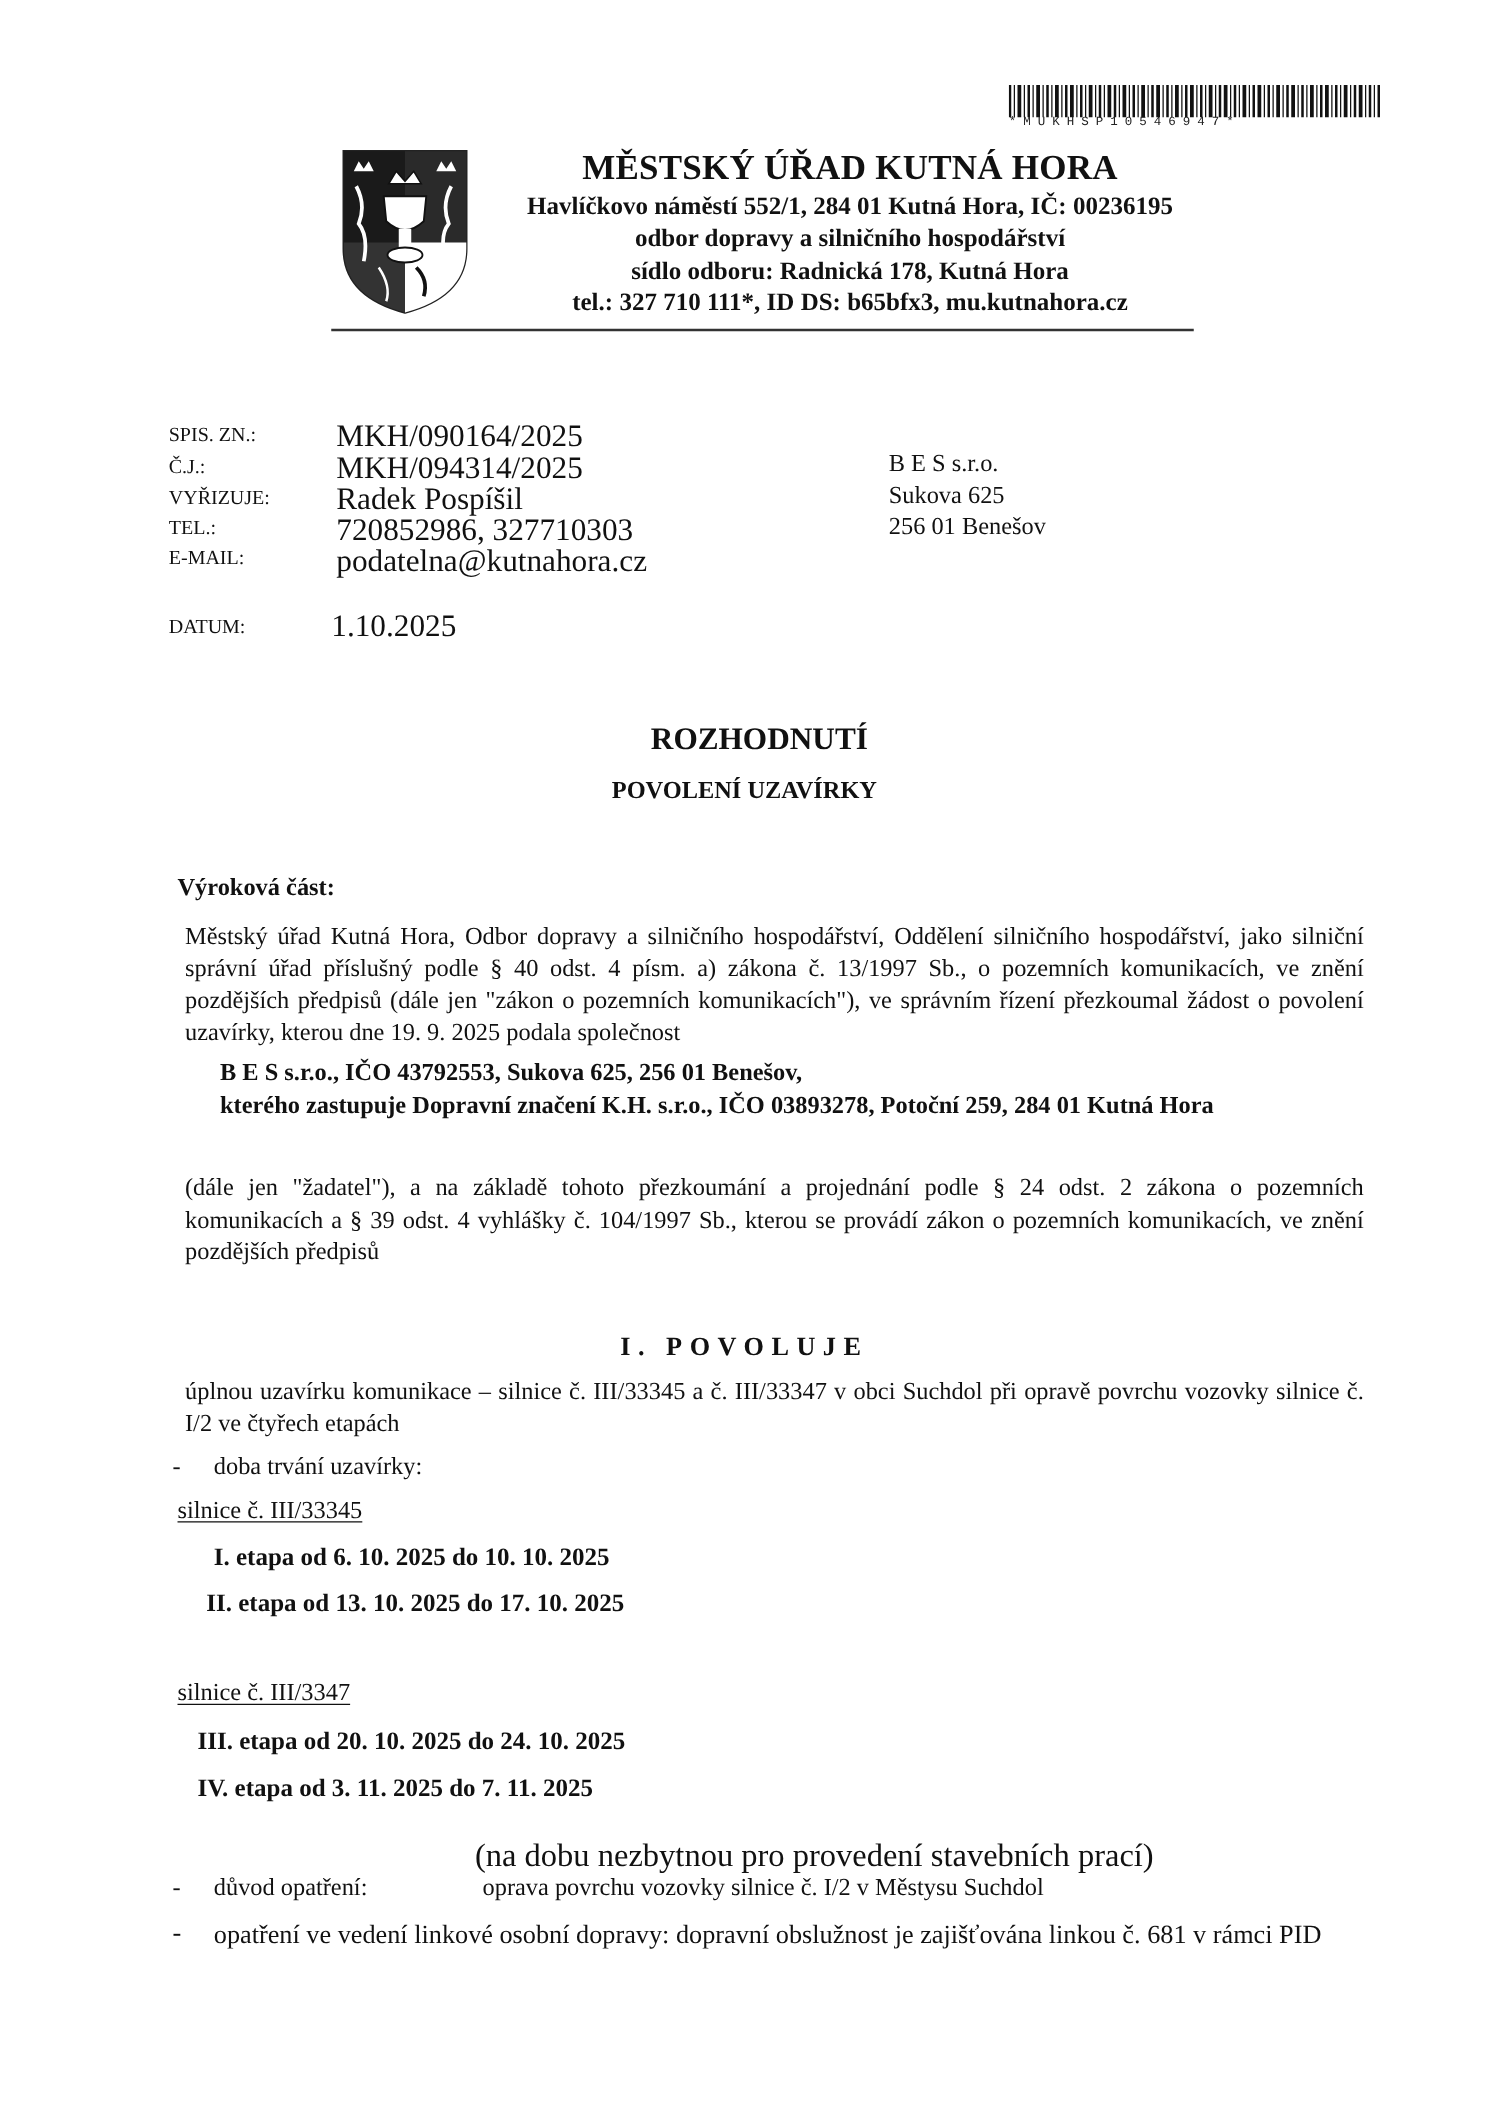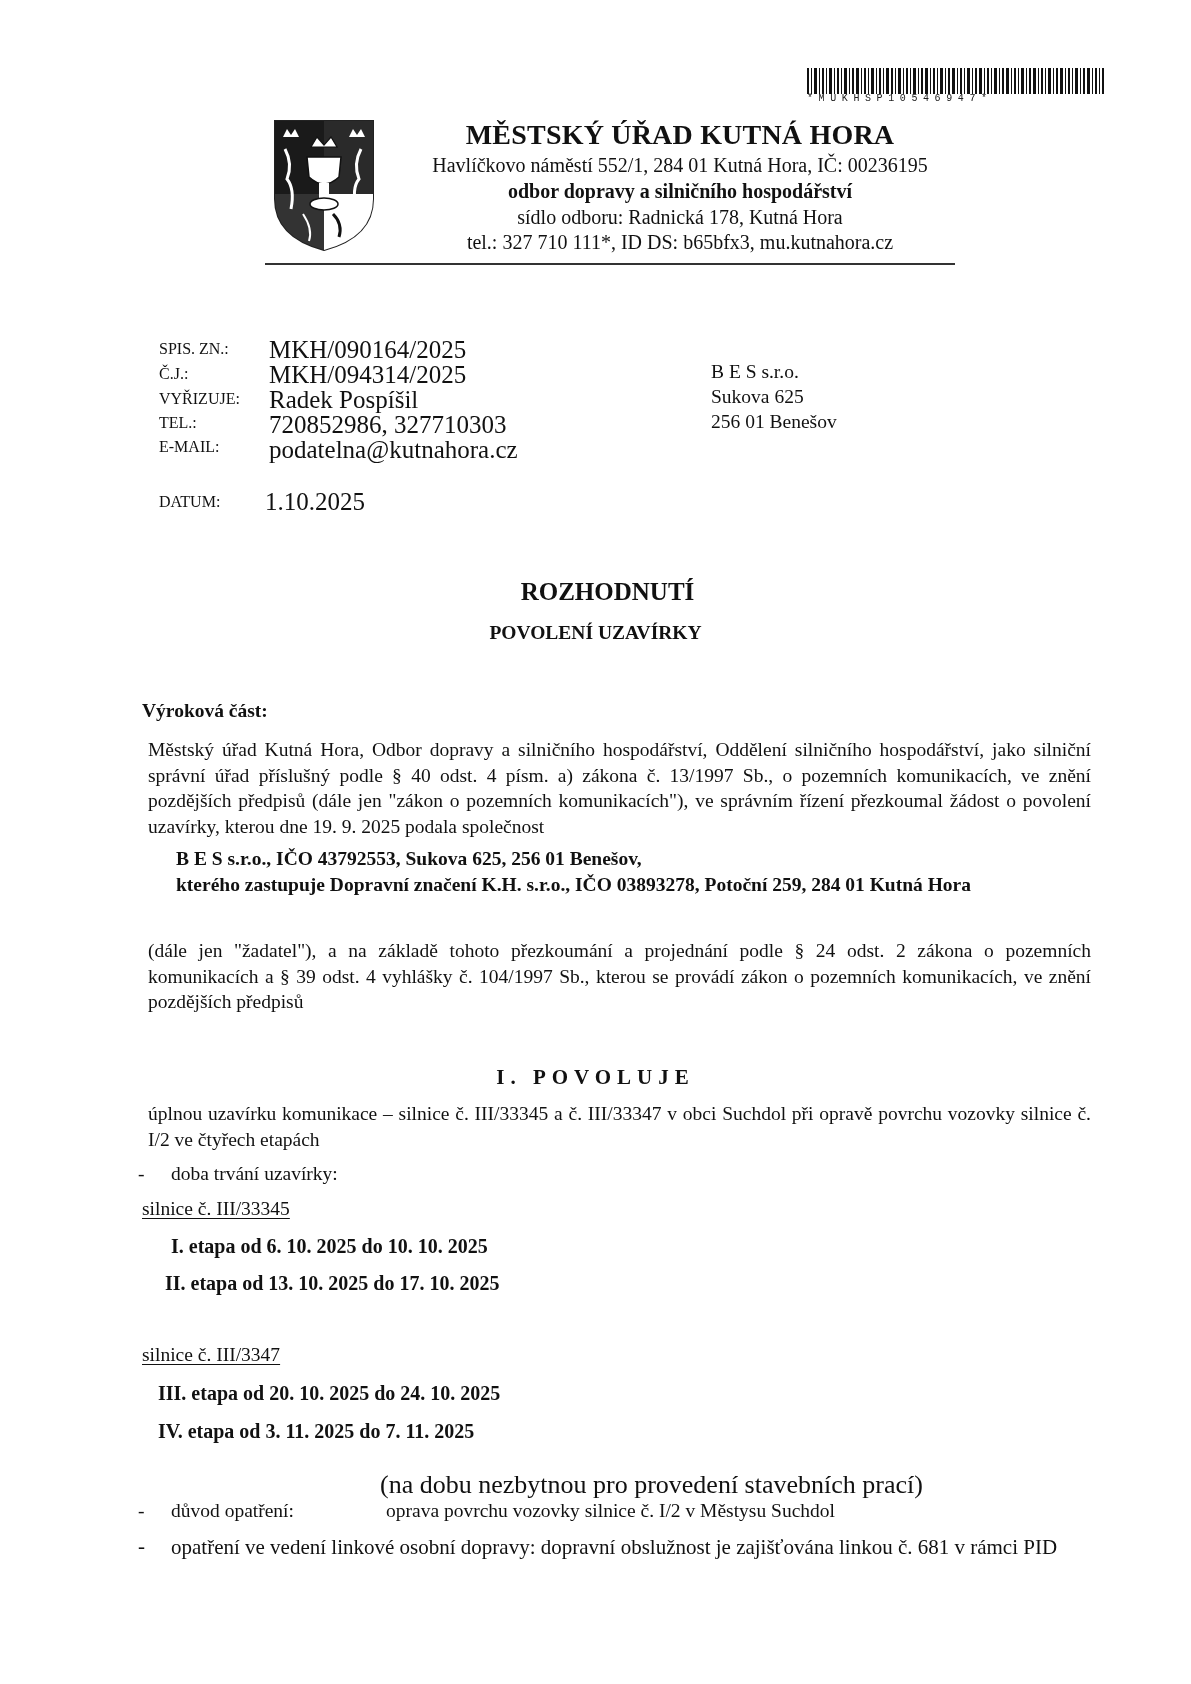--- a/index.html
+++ b/index.html
@@ -8,30 +8,30 @@
       font-family: "Liberation Serif", "DejaVu Serif", serif; color: #111;
     }
     .abs { position: absolute; }
     
     .barcode { left: 807px; top: 68px; width: 297px; height: 26px; }
     .barcode-text { left: 807px; top: 93px; width: 297px; font-family: "Liberation Mono", "DejaVu Sans Mono", monospace;
       font-size: 10px; letter-spacing: 5.6px; color: #222; white-space: nowrap; }
     
     .crest { left: 273px; top: 119px; width: 102px; height: 133px; }
     
-    .hdr { left: 330px; width: 700px; text-align: center; white-space: nowrap; }
+    .hdr { left: 330px; width: 700px; text-align: center; white-space: nowrap; font-weight: bold; }
     .hdr-title { top: 119px; font-size: 28px; font-weight: bold; letter-spacing: 0.2px; }
     .hdr-line { font-size: 20px; }
     .hdr-l1 { top: 154px; }
     .hdr-l2 { top: 180px; font-weight: bold; }
     .hdr-l3 { top: 206px; }
     .hdr-l4 { top: 231px; }
     .hdr-rule { left: 265px; top: 263px; width: 690px; height: 0; border-top: 2px solid #333; }
     
-    .meta-label { left: 135px; font-size: 16px; white-space: nowrap; margin-left: 24px; }
+    .meta-label { left: 135px; font-size: 16px; white-space: nowrap; }
     .meta-value { left: 269px; font-size: 25px; white-space: nowrap; }
     .addr { left: 711px; font-size: 19.5px; white-space: nowrap; }
     
     .center { left: 0; width: 1191px; text-align: center; white-space: nowrap; }
     .title-main { top: 578px; font-size: 25px; font-weight: bold; padding-left: 12px; }
     .title-sub { top: 622px; font-size: 19.5px; font-weight: bold; }
     .section-label { left: 142px; top: 700px; font-size: 19.5px; font-weight: bold; }
     .para { left: 148px; width: 943px; font-size: 19.5px; line-height: 25.5px; text-align: justify; text-align-last: left; }
     .party { left: 176px; width: 900px; font-size: 19.5px; line-height: 25.5px; font-weight: bold; }
     .povoluje { top: 1065px; font-size: 21px; font-weight: bold; letter-spacing: 6px; }

